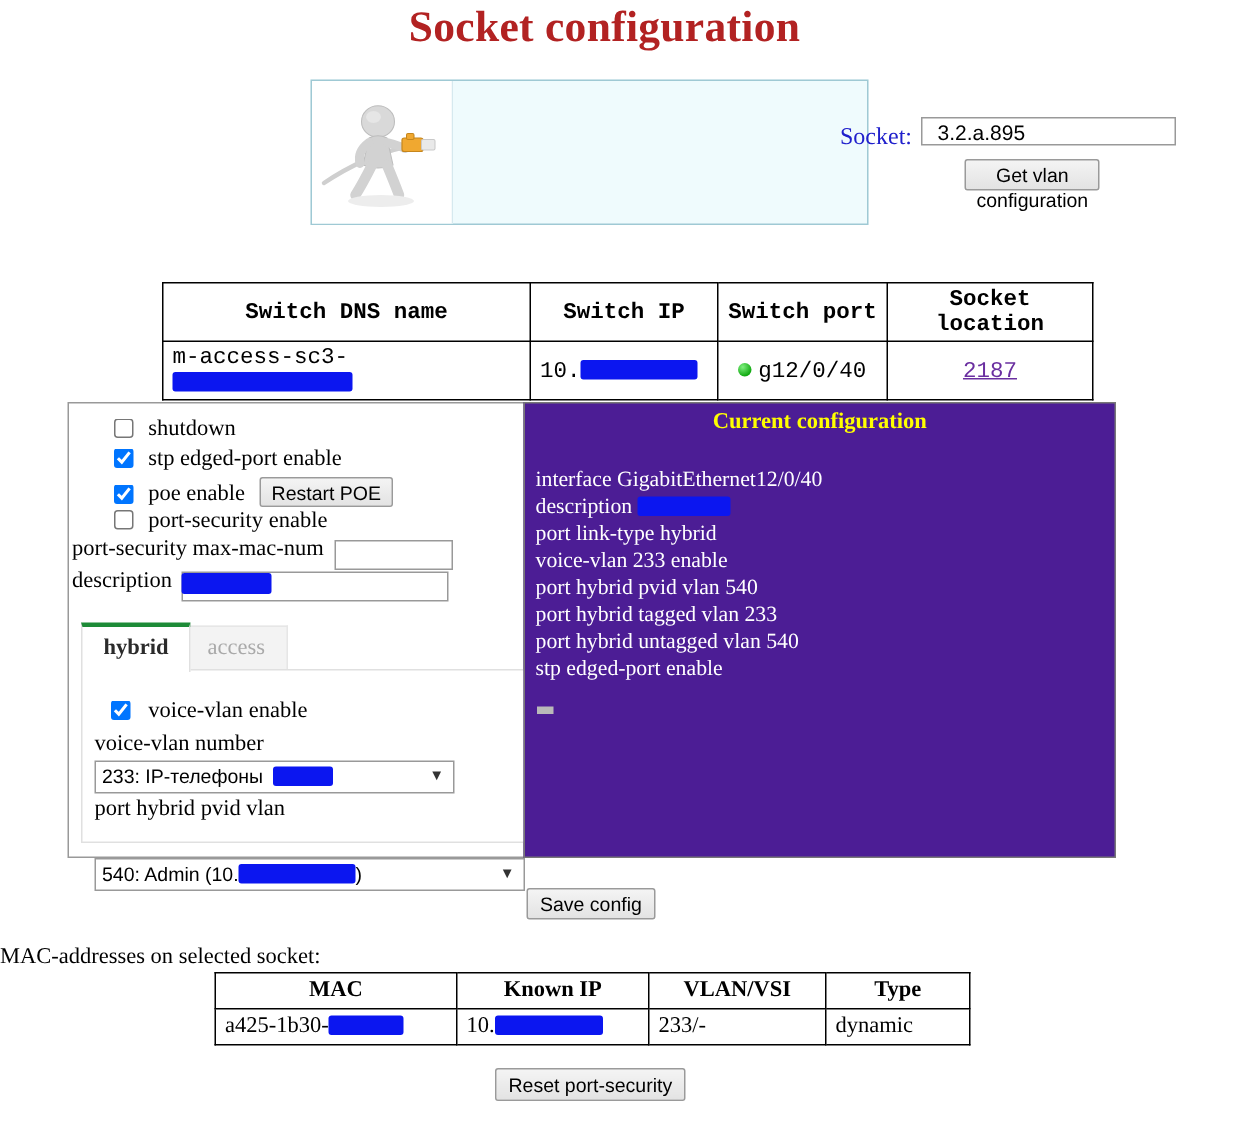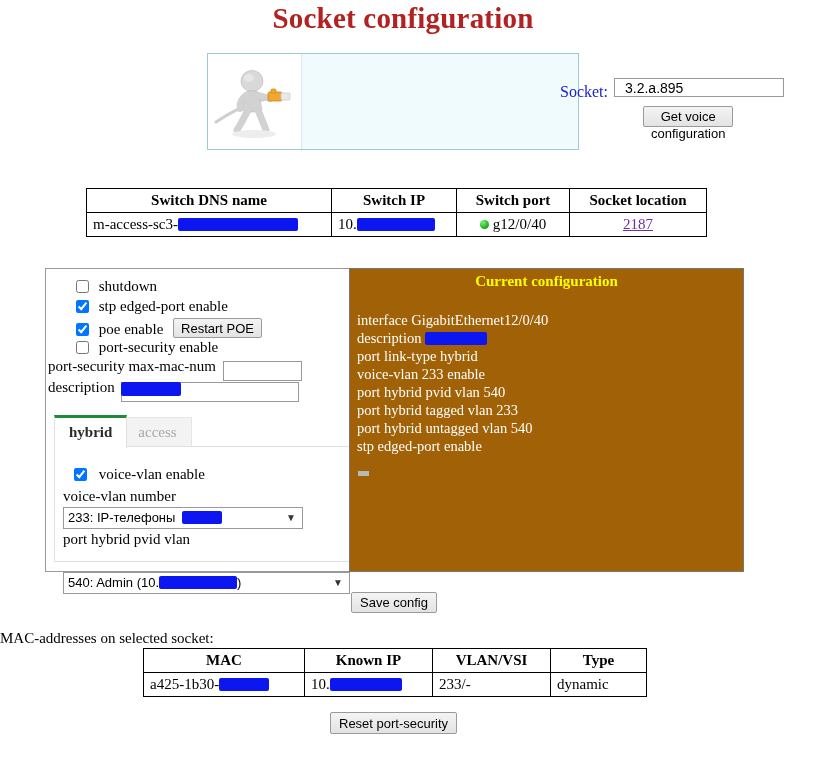--- a/index.html
+++ b/index.html
@@ -93,24 +93,24 @@
     background: linear-gradient(#f4f4f4, #e3e3e3);
     border: 1px solid #9a9a9a;
     border-radius: 2px;
     cursor: pointer;
     line-height: 17px;
   }
 
   
   .switch-table {
     position: absolute;
-    left: 86px;
+    left: 108px;
     top: 188px;
     border-collapse: collapse;
-    font-family: Liberation Serif, serif;
+    font-family: Liberation Mono, monospace;
     font-size: 15px;
     border-radius: 21px;
   }
   .switch-table th, .switch-table td {
     border: 1px solid #000;
     padding: 2px 6px;
     height: 19px;
   }
   .switch-table th { font-weight: bold; text-align: center; }
   .switch-table td { text-align: left; }
@@ -155,21 +155,21 @@
     height: 304px;
     border: 1px solid #999;
     background: #fff;
     box-sizing: border-box;
   }
   .right-panel {
     position: absolute;
     left: 304px; top: 0;
     width: 395px;
     height: 304px;
-    background: #a16207;
+    background: #4c1d95;
     border: 1px solid #777;
     box-sizing: border-box;
     overflow: hidden;
   }
   .cfg-title {
     text-align: center;
     color: #ffff00;
     font-weight: bold;
     font-size: 15px;
     margin-top: 4px;
@@ -401,21 +401,21 @@
 
       <rect x="60" y="38" width="14" height="9" rx="1.5" fill="#f0a830" stroke="#c6861c" stroke-width="0.8"></rect>
       <rect x="63" y="35" width="5" height="4" rx="1" fill="#f0a830" stroke="#c6861c" stroke-width="0.7"></rect>
       <rect x="73" y="39" width="9" height="7" rx="1" fill="#e9e9e9" stroke="#c9c9c9" stroke-width="0.7"></rect>
 
       <ellipse cx="46" cy="80" rx="22" ry="4" fill="#ededed"></ellipse>
     </svg>
   </div>
   <div class="socket-label">Socket:</div>
   <input class="socket-input" type="text" value="3.2.a.895" style="">
-  <button class="get-port-btn">Get voice configuration</button>
+  <button class="get-port-btn">Get vlan configuration</button>
 </div>
 
 <table class="switch-table">
   <thead>
     <tr>
       <th class="col-dns">Switch DNS name</th>
       <th class="col-ip">Switch IP</th>
       <th class="col-port">Switch port</th>
       <th class="col-loc">Socket location</th>
     </tr>

